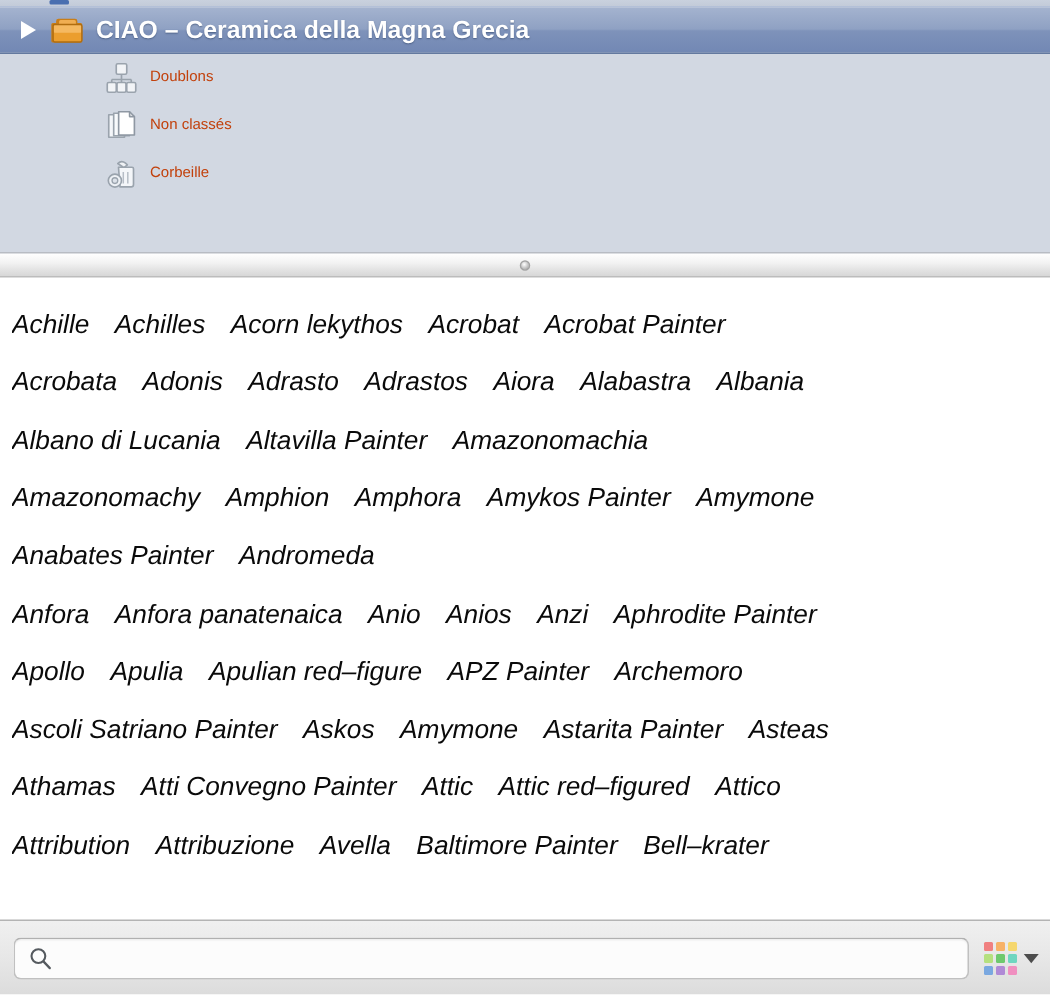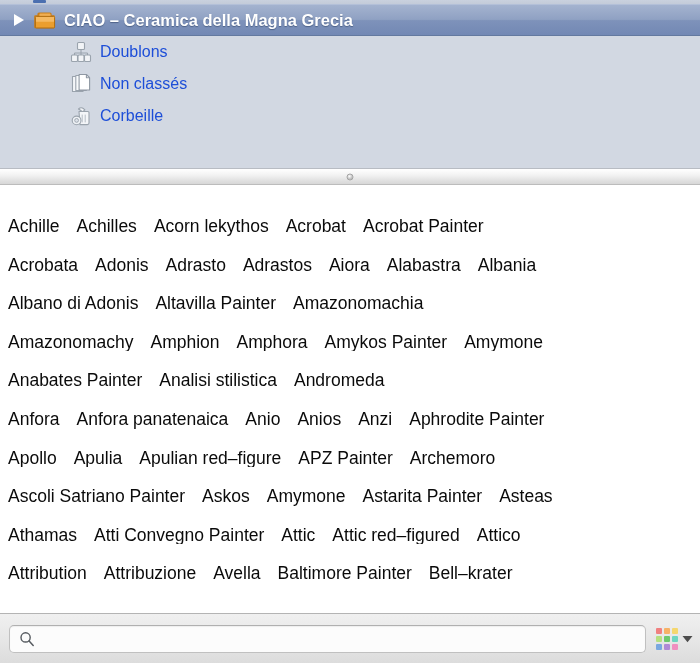--- a/index.html
+++ b/index.html
@@ -80,23 +80,23 @@
     height: 22px;
     margin-right: 8px;
     display: flex;
     align-items: center;
     justify-content: center;
     flex: 0 0 auto;
   }
   .icon-slot svg { display: block; }
 
   .tree-label {
-    font-size: 16px;
+    font-size: 10px;
     line-height: 1;
-    color: #1d4ed8;
+    color: #c2410c;
     white-space: nowrap;
   }
   .root-row .tree-label {
     color: #ffffff;
     font-weight: bold;
     font-size: 16.5px;
     text-shadow: 0 1px 1px rgba(40,60,95,0.55);
   }
 
   .tree-child {
@@ -129,23 +129,24 @@
   .tag-pane {
     flex: 1 1 auto;
     background: #ffffff;
     overflow: hidden;
     padding: 12px 8px 0 8px;
   }
 
   .tag-row {
     height: 38.6px;
     display: flex;
-    align-items: flex-end;
+    align-items: center;
     white-space: nowrap;
     overflow: hidden;
+    font-style: italic;
   }
 
   .tag-item {
     font-size: 17.5px;
     color: #0a0a0a;
     line-height: 1;
     margin-right: 17px;
     cursor: default;
   }
   .tag-item:last-child { margin-right: 0; }
@@ -306,34 +307,33 @@
     <div class="tag-row">
       <span class="tag-item">Acrobata</span>
       <span class="tag-item">Adonis</span>
       <span class="tag-item">Adrasto</span>
       <span class="tag-item">Adrastos</span>
       <span class="tag-item">Aiora</span>
       <span class="tag-item">Alabastra</span>
       <span class="tag-item">Albania</span>
     </div>
     <div class="tag-row">
-      <span class="tag-item">Albano di Adonis</span>
+      <span class="tag-item">Albano di Lucania</span>
       <span class="tag-item">Altavilla Painter</span>
       <span class="tag-item">Amazonomachia</span>
     </div>
     <div class="tag-row">
       <span class="tag-item">Amazonomachy</span>
       <span class="tag-item">Amphion</span>
       <span class="tag-item">Amphora</span>
       <span class="tag-item">Amykos Painter</span>
       <span class="tag-item">Amymone</span>
     </div>
     <div class="tag-row">
       <span class="tag-item">Anabates Painter</span>
-      <span class="tag-item">Analisi stilistica</span>
       <span class="tag-item">Andromeda</span>
     </div>
     <div class="tag-row">
       <span class="tag-item">Anfora</span>
       <span class="tag-item">Anfora panatenaica</span>
       <span class="tag-item">Anio</span>
       <span class="tag-item">Anios</span>
       <span class="tag-item">Anzi</span>
       <span class="tag-item">Aphrodite Painter</span>
     </div>

